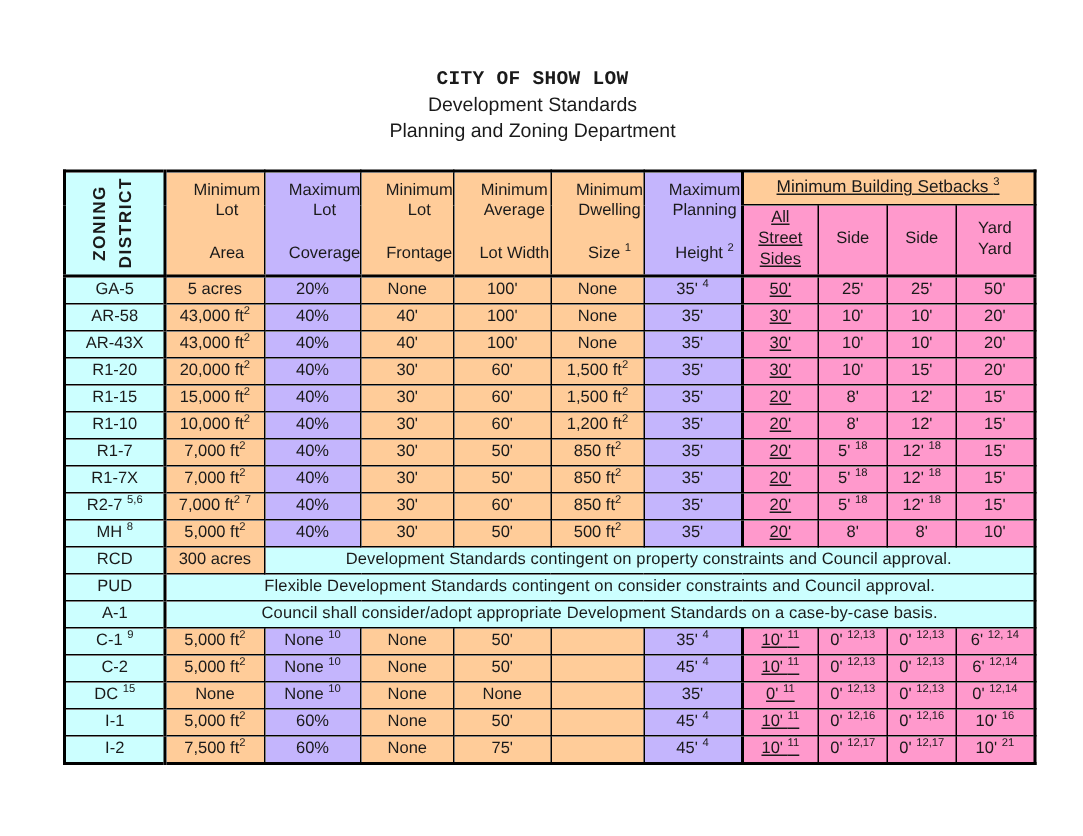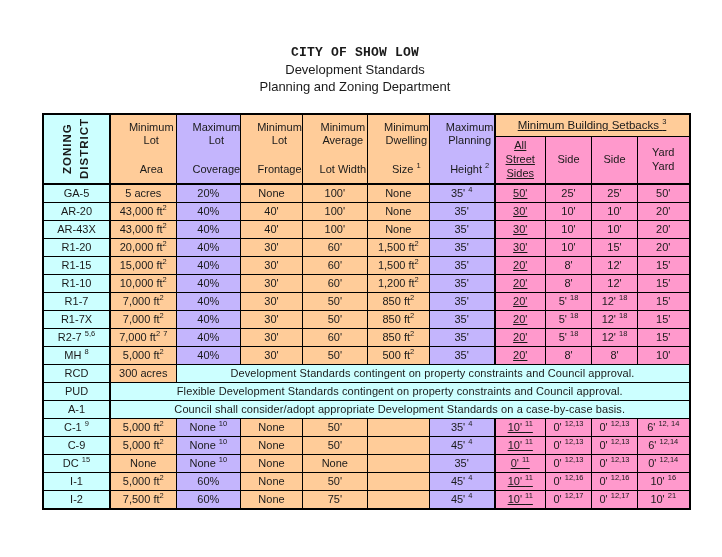--- a/index.html
+++ b/index.html
@@ -139,21 +139,21 @@
           <td class="bg-tan">None</td>
           <td class="bg-tan">100'</td>
           <td class="bg-tan">None</td>
           <td class="bg-green">35' <sup>4</sup></td>
           <td class="bg-pink grp-start">50'</td>
           <td class="bg-pink">25'</td>
           <td class="bg-pink">25'</td>
           <td class="bg-pink">50'</td>
         </tr>
         <tr>
-          <td class="rowlabel bg-cyan">AR-20</td>
+          <td class="rowlabel bg-cyan">AR-58</td>
           <td class="bg-tan">43,000 ft<sup>2</sup></td>
           <td class="bg-green">40%</td>
           <td class="bg-tan">40'</td>
           <td class="bg-tan">100'</td>
           <td class="bg-tan">None</td>
           <td class="bg-green">35'</td>
           <td class="bg-pink grp-start">30'</td>
           <td class="bg-pink">10'</td>
           <td class="bg-pink">10'</td>
           <td class="bg-pink">20'</td>
@@ -262,41 +262,41 @@
           <td class="bg-pink">8'</td>
           <td class="bg-pink">10'</td>
         </tr>
         <tr>
           <td class="rowlabel bg-cyan">RCD</td>
           <td class="bg-tan">300 acres</td>
           <td colspan="9" class="merged-note bg-cyan">Development Standards contingent on property constraints and Council approval.</td>
         </tr>
         <tr>
           <td class="rowlabel bg-cyan">PUD</td>
-          <td colspan="10" class="merged-note bg-cyan">Flexible Development Standards contingent on property constraints and Council approval.</td>
+          <td colspan="10" class="merged-note bg-cyan">Flexible Development Standards contingent on consider constraints and Council approval.</td>
         </tr>
         <tr>
           <td class="rowlabel bg-cyan">A-1</td>
           <td colspan="10" class="merged-note bg-cyan">Council shall consider/adopt appropriate Development Standards on a case-by-case basis.</td>
         </tr>
         <tr>
           <td class="rowlabel bg-cyan">C-1 <sup>9</sup></td>
           <td class="bg-tan">5,000 ft<sup>2</sup></td>
           <td class="bg-green">None <sup>10</sup></td>
           <td class="bg-tan">None</td>
           <td class="bg-tan">50'</td>
           <td class="bg-tan"></td>
           <td class="bg-green">35' <sup>4</sup></td>
           <td class="bg-pink grp-start">10' <sup>11</sup></td>
           <td class="bg-pink">0' <sup>12,13</sup></td>
           <td class="bg-pink">0' <sup>12,13</sup></td>
           <td class="bg-pink">6' <sup>12, 14</sup></td>
         </tr>
         <tr>
-          <td class="rowlabel bg-cyan">C-9</td>
+          <td class="rowlabel bg-cyan">C-2</td>
           <td class="bg-tan">5,000 ft<sup>2</sup></td>
           <td class="bg-green">None <sup>10</sup></td>
           <td class="bg-tan">None</td>
           <td class="bg-tan">50'</td>
           <td class="bg-tan"></td>
           <td class="bg-green">45' <sup>4</sup></td>
           <td class="bg-pink grp-start">10' <sup>11</sup></td>
           <td class="bg-pink">0' <sup>12,13</sup></td>
           <td class="bg-pink">0' <sup>12,13</sup></td>
           <td class="bg-pink">6' <sup>12,14</sup></td>

